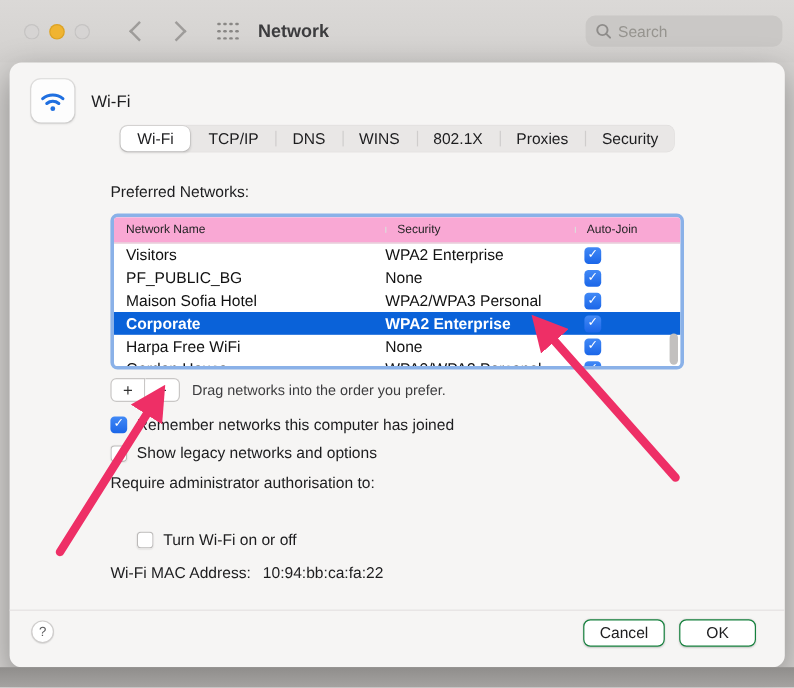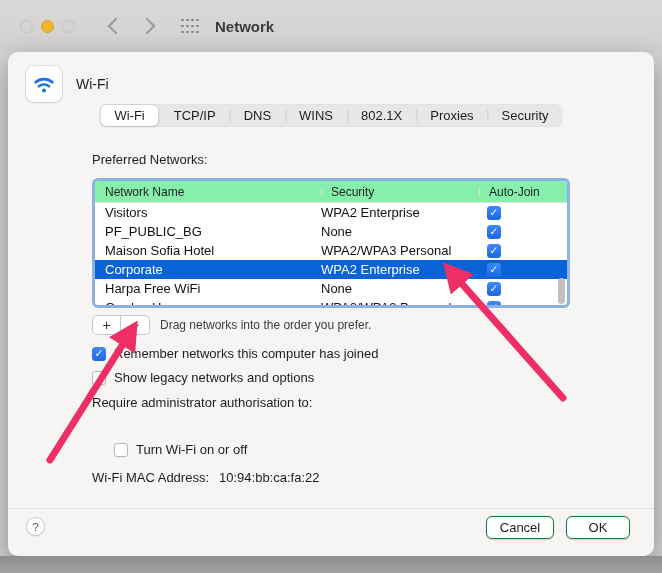--- a/index.html
+++ b/index.html
@@ -57,33 +57,33 @@
   .tab.selected { background:#ffffff; border-radius:6px; height:21px; line-height:21px;
     margin:1px; box-shadow:0 0 0 0.5px rgba(0,0,0,.12), 0 1px 2px rgba(0,0,0,.12); }
   .tab.selected::before, .tab.selected + .tab::before { display:none; }
 
   .section-label { position:absolute; left:84px; top:100px; font-size:13px; color:#1d1d1f; }
 
   
   .net-table { position:absolute; left:84px; top:126px; width:478px; height:130px;
     border:3px solid #8ab1e8; border-radius:6px; background:#ffffff; overflow:hidden; }
   .thead { display:flex; height:22px; align-items:center; border-bottom:1px solid #e3e1e0;
-    font-size:12px; color:#242426; background:#86efac; }
+    font-size:10px; color:#242426; background:#f9a8d4; }
   .th { position:relative; padding-left:10px; }
   .th.name { width:226px; }
   .th.sec  { width:158px; }
   .th.auto { flex:1; }
   .th.sec::before, .th.auto::before { content:""; position:absolute; left:0; top:3px;
     bottom:3px; width:1px; background:#dddbda; }
   .tbody { position:relative; }
   .tr { display:flex; align-items:center; height:19px; font-size:13px; color:#111; }
   .td.name { width:226px; padding-left:10px; white-space:nowrap; overflow:hidden; }
   .td.sec  { width:158px; white-space:nowrap; }
   .td.auto { flex:1; padding-left:8px; display:flex; align-items:center; }
-  .tr.selected { background:#0a62d9; color:#ffffff; font-weight:400; }
+  .tr.selected { background:#0a62d9; color:#ffffff; font-weight:700; }
   .scroll-thumb { position:absolute; right:2px; top:97px; width:7px; height:26px;
     border-radius:4px; background:#c2c0bf; }
 
   
   .cb { flex:none; width:14px; height:14px; border-radius:3.5px; background:#ffffff;
     box-shadow:inset 0 0 0 1px #bcbab9, 0 0.5px 1px rgba(0,0,0,.06);
     display:inline-flex; align-items:center; justify-content:center; }
   .cb.checked { background:linear-gradient(#4189f6,#1b66e8); box-shadow:none; }
   .cb.checked::after { content:"✓"; color:#fff; font-size:10.5px; font-weight:700; line-height:1; }
 
@@ -138,20 +138,27 @@
       <i></i>
       <i></i>
       <i></i>
       <i></i>
       <i></i>
       <i></i>
       <i></i>
       <i></i>
   </div>
   <div class="win-title">Network</div>
+  <div class="search">
+    <svg width="14" height="14" viewBox="0 0 14 14">
+      <circle cx="6" cy="6" r="4.3" fill="none" stroke="#8e8c8a" stroke-width="1.6"></circle>
+      <line x1="9.2" y1="9.2" x2="12.4" y2="12.4" stroke="#8e8c8a" stroke-width="1.6" stroke-linecap="round"></line>
+    </svg>
+    <input placeholder="Search" style="">
+  </div>
 </div>
 
 <div class="sheet">
 
   <div class="wifi-head">
     <div class="wifi-badge">
       <svg width="26" height="26" viewBox="0 0 26 26">
         <path d="M4.6 11.2 a13 13 0 0 1 16.8 0" fill="none" stroke="#1f6fe0" stroke-width="2.6" stroke-linecap="round"></path>
         <path d="M8 15.2 a8 8 0 0 1 10 0" fill="none" stroke="#1f6fe0" stroke-width="2.6" stroke-linecap="round"></path>
         <circle cx="13" cy="19.6" r="2" fill="#1f6fe0"></circle>

